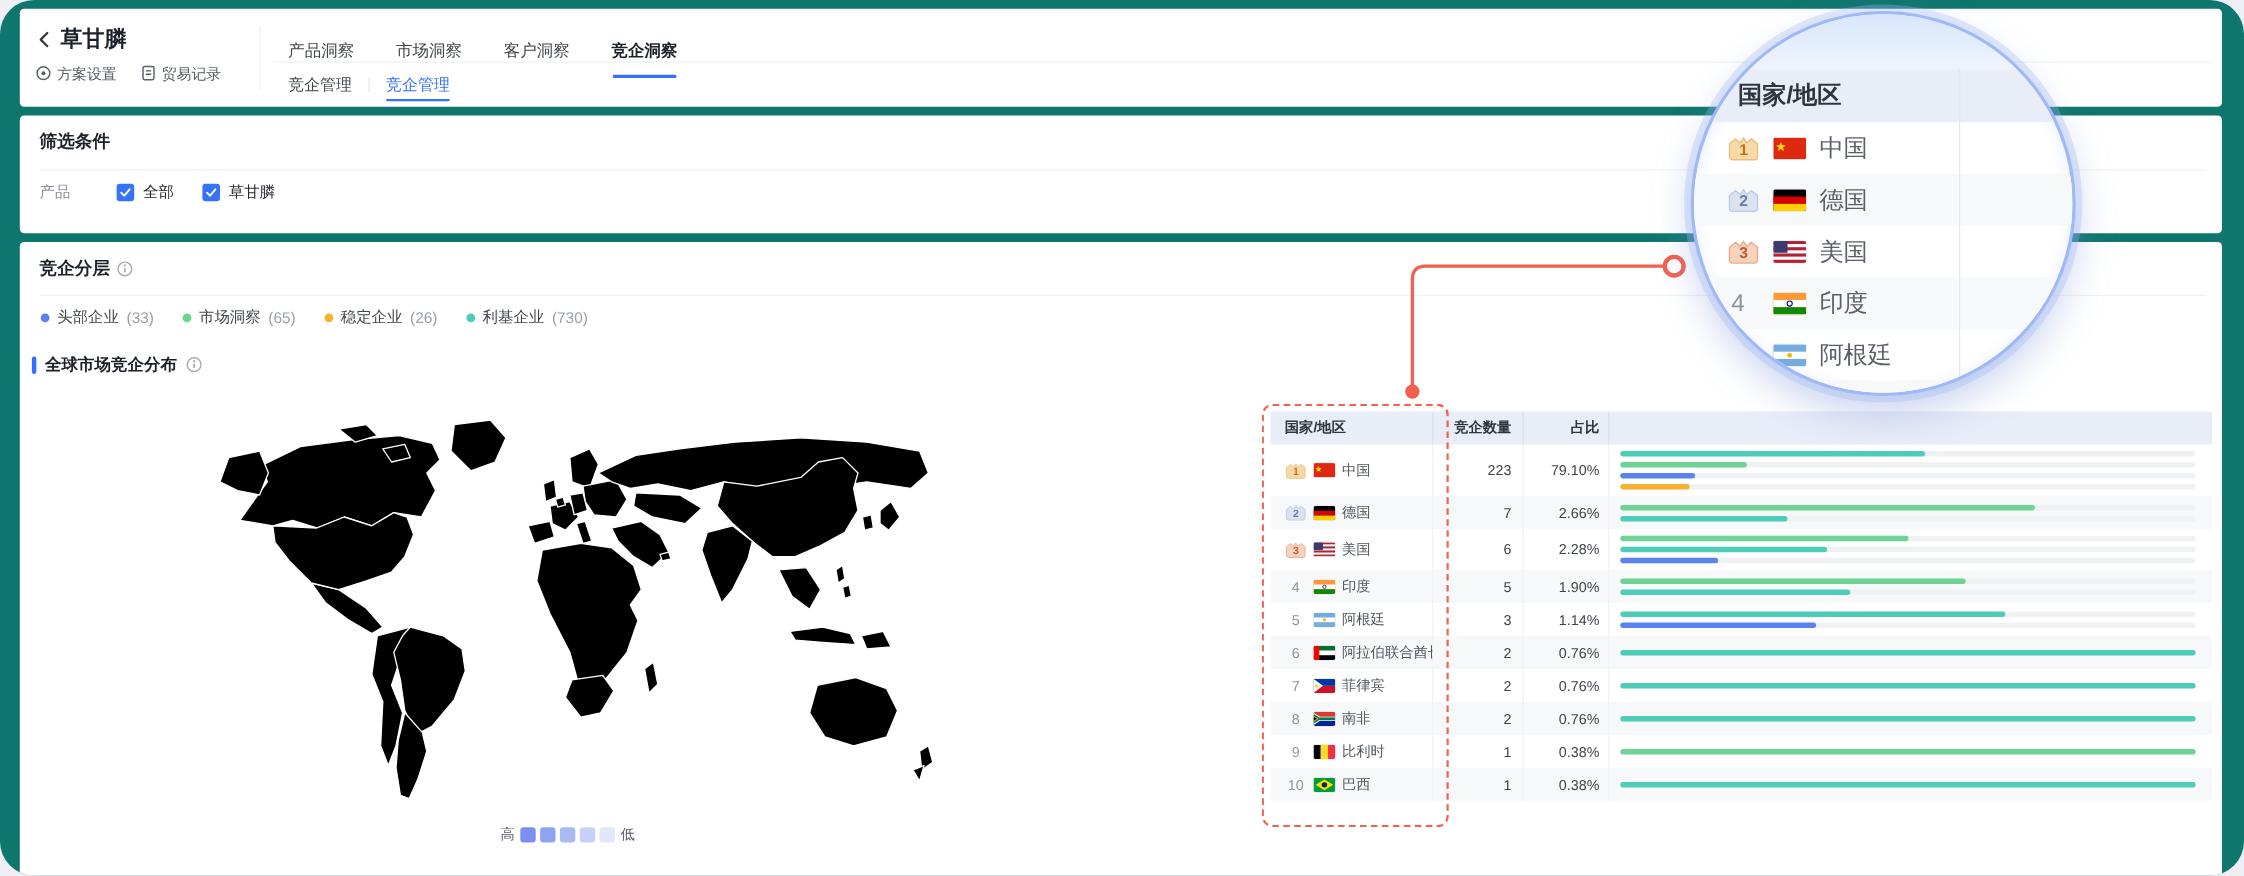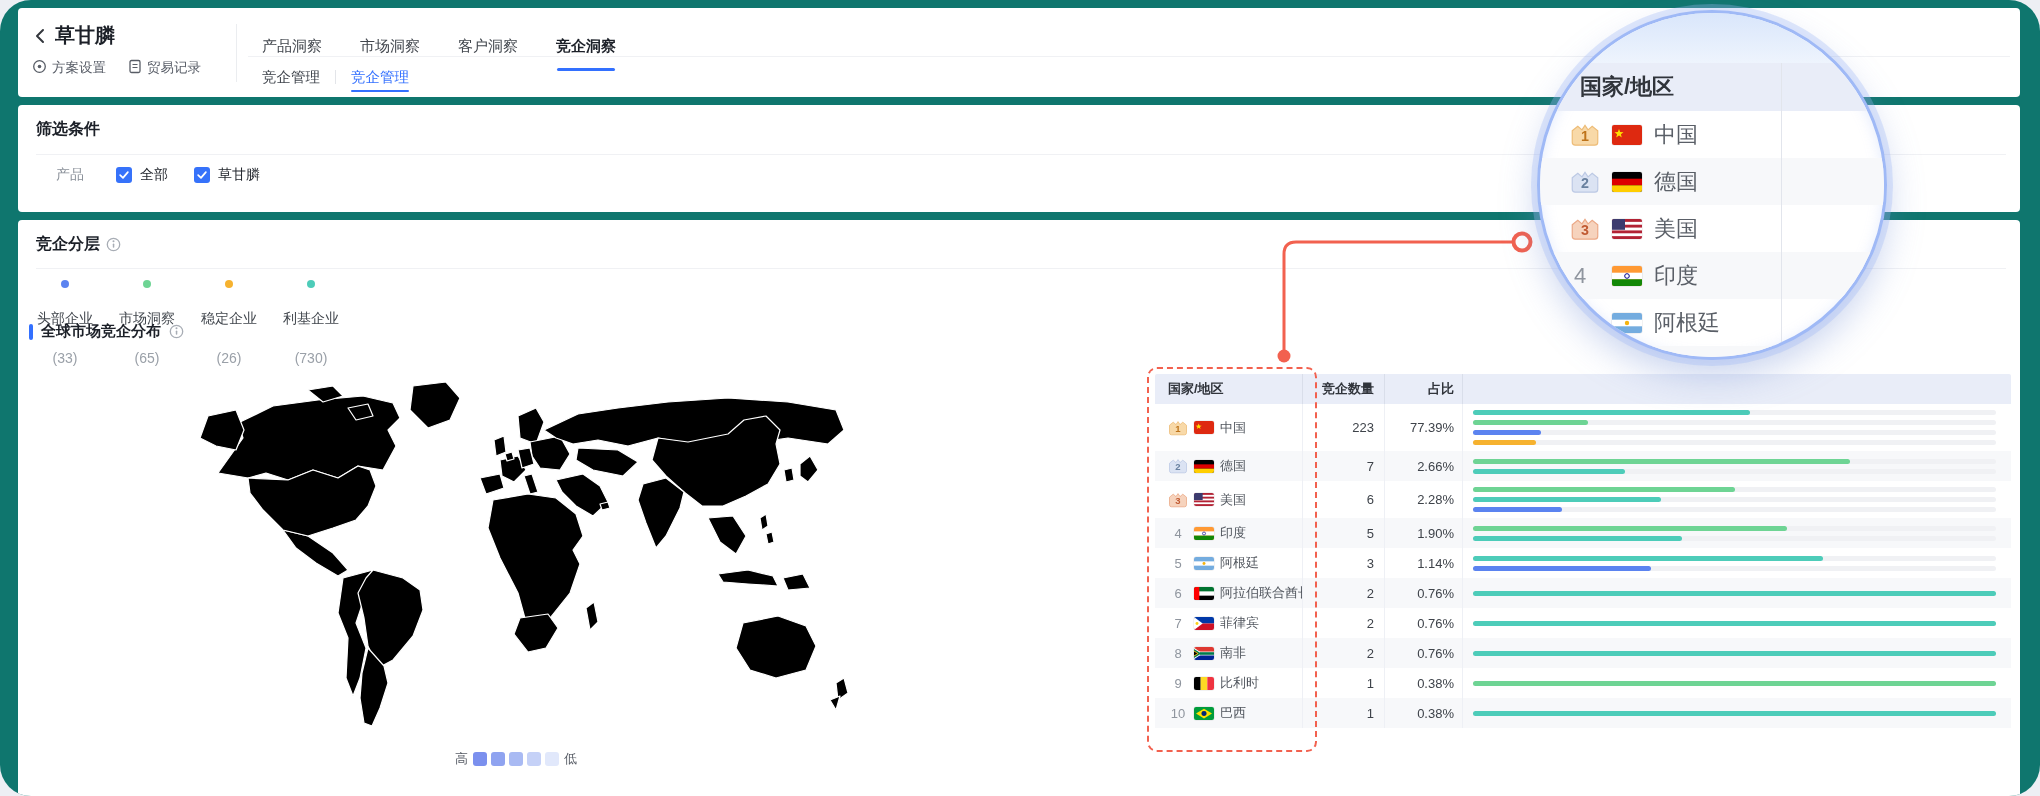--- a/index.html
+++ b/index.html
@@ -28,30 +28,30 @@
   .subtab{font-size:14.5px;color:#3f444c;height:100%;display:flex;align-items:center;position:relative;cursor:pointer;}
   .subtab.active{color:#3370ff;}
   .subtab.active::after{content:"";position:absolute;left:0;right:0;bottom:5px;height:2px;background:#3370ff;border-radius:2px;}
   .subsep{width:1px;height:14px;background:#e3e5e9;}
 
   
   .sec-title{position:absolute;left:18px;top:14px;font-size:16px;font-weight:600;color:#1c2028;
              display:flex;align-items:center;gap:6px;}
   .hdiv{position:absolute;left:18px;right:14px;height:1px;background:#f0f1f4;}
   .b-div{top:49px;}
-  .filter-row{position:absolute;left:18px;top:61px;display:flex;align-items:center;gap:32px;margin-left:20px;}
+  .filter-row{position:absolute;left:18px;top:61px;display:flex;align-items:center;gap:42px;}
   .f-label{font-size:14px;color:#8a9099;}
   .cbs{display:flex;align-items:center;gap:26px;}
   .cb{display:flex;align-items:center;gap:8px;font-size:14px;color:#23272e;cursor:pointer;}
   .cb .box{width:16px;height:16px;border-radius:3px;background:#3672fa;display:flex;align-items:center;justify-content:center;flex:0 0 16px;}
 
   
   .c-div{top:48px;}
   .tier-legend{position:absolute;left:19px;top:60px;display:flex;gap:26px;align-items:center;font-size:14px;}
-  .tl-item{display:flex;align-items:center;gap:22px;flex-direction:column;}
+  .tl-item{display:flex;align-items:center;gap:7px;}
   .tl-dot{width:8px;height:8px;border-radius:50%;}
   .tl-label{color:#41464d;}
   .tl-count{color:#9aa0a8;}
   .sub-sec{position:absolute;left:11px;top:102px;display:flex;align-items:center;gap:8px;font-size:15px;font-weight:700;color:#1c2028;}
   .bluebar{width:4px;height:16px;background:#3370ff;border-radius:2px;}
   .info-ic{display:inline-flex;}
 
   .map{position:absolute;left:170px;top:158px;width:680px;height:360px;}
   .map path{stroke:#fff;stroke-width:1.2;stroke-linejoin:round;}
   .map-legend{position:absolute;left:437px;top:530px;display:flex;align-items:center;gap:5px;font-size:13px;color:#585d66;}
@@ -294,21 +294,21 @@
               </span>
               <span class="flag">
                 <svg viewBox="0 0 30 20" preserveAspectRatio="none">
                   <rect width="30" height="20" fill="#DE2910"></rect>
                   <path d="M7,4 L8.2,7.1 L11.5,7.2 L8.9,9.2 L9.8,12.4 L7,10.5 L4.2,12.4 L5.1,9.2 L2.5,7.2 L5.8,7.1 Z" fill="#FFDE00"></path>
                 </svg>
               </span>
               <span class="cname">中国</span>
             </div>
             <div class="tc tc2">223</div>
-            <div class="tc tc3">77.39%</div>
+            <div class="tc tc3">79.10%</div>
             <div class="tc tc4">
               <div class="bars">
                 <div class="track">
                   <div class="fill" style="width: 53%; background: rgb(77, 204, 185);"></div>
                 </div>
                 <div class="track">
                   <div class="fill" style="width: 22%; background: rgb(110, 212, 148);"></div>
                 </div>
                 <div class="track">
                   <div class="fill" style="width: 13%; background: rgb(91, 131, 240);"></div>

